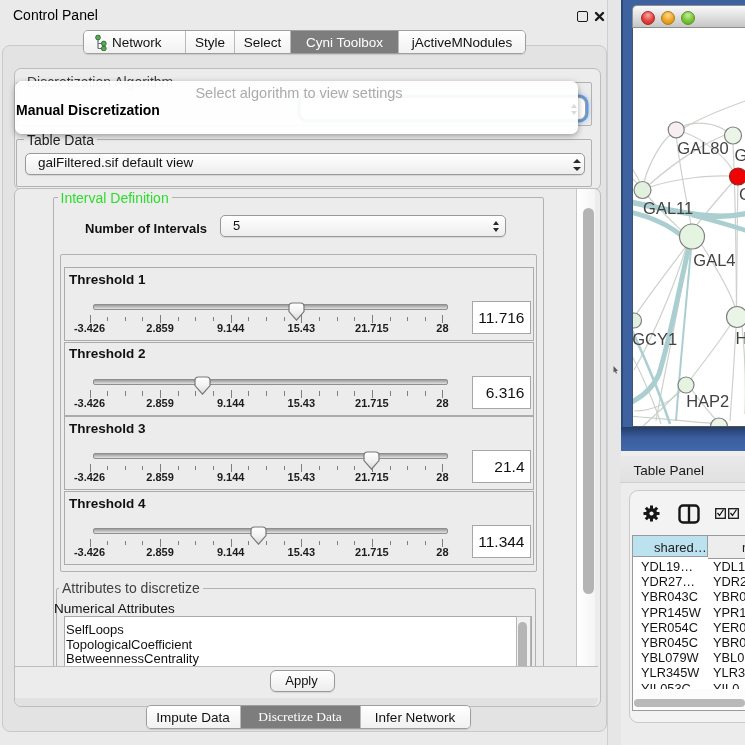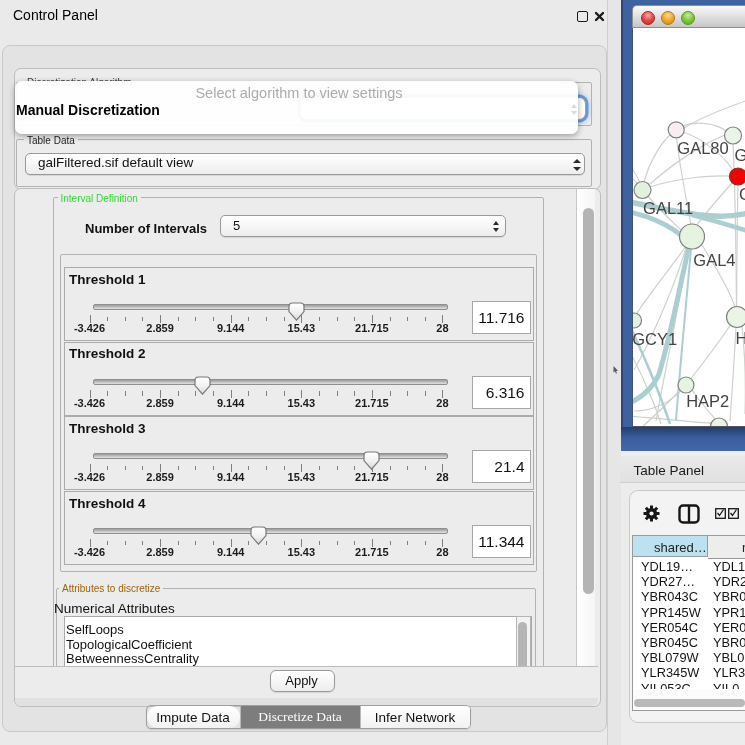--- a/index.html
+++ b/index.html
@@ -4,21 +4,21 @@
 <style>
 html,body{margin:0;padding:0;}
 body{font-family:"Liberation Sans",sans-serif;}
 #app{position:relative;width:745px;height:745px;background:#eaeaea;overflow:hidden;font-family:"Liberation Sans",sans-serif;}
 .abs{position:absolute;}
 .seg{display:flex;align-items:center;justify-content:center;font-size:13.5px;color:#111;background:linear-gradient(#ffffff,#f1f1f1);}
 .seg.dark{background:#7d7d7d;color:#fff;}
 .segwrap{display:flex;border:1px solid #9e9e9e;border-radius:5px;overflow:hidden;box-shadow:0 1px 1px rgba(0,0,0,0.12);}
 .seg+.seg{border-left:1px solid #b9b9b9;}
 .groupbox{border:1px solid #b2b2b2;border-radius:2px;}
-.gtitle{position:absolute;font-size:10px;background:#ececec;padding:0 3px;line-height:13px;}
+.gtitle{position:absolute;font-size:14px;background:#ececec;padding:0 3px;line-height:13px;}
 .combo{border:1px solid #999;border-radius:5px;background:linear-gradient(#ffffff,#ededed);box-shadow:0 1px 1px rgba(0,0,0,0.1);}
 .tick{position:absolute;width:1px;background:#7f7f7f;}
 .tlabel{position:absolute;font-size:11px;font-weight:bold;color:#1c1c1c;transform:translateX(-50%);white-space:nowrap;}
 .tbox{position:absolute;left:44.5px;width:468px;height:72px;border:1px solid #ababab;background:#ececec;}
 .tname{position:absolute;left:4.5px;top:3.5px;font-size:13.5px;font-weight:bold;color:#111;}
 .tfield{position:absolute;left:407px;top:33px;width:52px;height:31px;background:#fff;border:1px solid #a6a6a6;font-size:15.5px;color:#111;text-align:right;line-height:31px;padding-right:5px;}
 .thumb{position:absolute;top:33.5px;}
 </style>
 </head>
 <body>
@@ -28,20 +28,33 @@
 
 <div class="abs" style="left:2px;top:44.5px;width:603px;height:685px;border:1px solid #c9c9c9;border-radius:8px;background:#e3e3e3;"></div>
 
 <div class="abs" style="left:13px;top:7px;font-size:14px;color:#000;">Control Panel</div>
 
 <div class="abs" style="left:577px;top:11px;width:9px;height:9px;border:1.6px solid #1a1a1a;border-radius:2px;"></div>
 <svg class="abs" style="left:593.5px;top:11px;" width="11" height="11" viewBox="0 0 11 11">
       <path d="M2,2 L9,9 M9,2 L2,9" stroke="#1a1a1a" stroke-width="2.4" stroke-linecap="round"></path>
     </svg>
 
+<div class="abs segwrap" style="left:83px;top:30px;height:22px;">
+  <div class="seg" style="width:101px;justify-content:flex-start;padding-left:10px;box-sizing:border-box;">
+    <svg width="13" height="17" viewBox="0 0 13 17" style="margin-right:5px;margin-top:1px;">
+      <path d="M4,4 L4,14.5 M4,9.5 L9.5,9.5 M4,14.5 L9.5,14.5" stroke="#5f6f7f" stroke-width="1.2" fill="none"></path>
+      <circle cx="4" cy="3.5" r="2.4" fill="#5aa85a" stroke="#2e6b2e" stroke-width="0.9"></circle>
+      <circle cx="9.8" cy="9.5" r="2.4" fill="#5aa85a" stroke="#2e6b2e" stroke-width="0.9"></circle>
+      <circle cx="9.8" cy="14.5" r="2.4" fill="#5aa85a" stroke="#2e6b2e" stroke-width="0.9"></circle>
+    </svg>Network</div>
+  <div class="seg" style="width:48px;">Style</div>
+  <div class="seg" style="width:55px;">Select</div>
+  <div class="seg dark" style="width:107px;">Cyni Toolbox</div>
+  <div class="seg" style="width:126px;">jActiveMNodules</div>
+</div>
 
 <div class="abs" style="left:14px;top:68px;width:585px;height:120px;background:#ececec;border:1px solid #bdbdbd;border-radius:7px;"></div>
 
 <div class="abs groupbox" style="left:16px;top:82px;width:574px;height:42px;"></div>
 <div class="abs gtitle" style="left:24px;top:75.5px;color:#3c3c3c;">Discretization Algorithm</div>
 
 <div class="abs" style="left:300px;top:96.5px;width:284px;height:21px;border-radius:7px;background:#fff;border:1px solid #9f9f9f;box-shadow:0 0 0 2.5px rgba(95,150,212,0.95), 0 0 5px 3px rgba(120,170,230,0.55);"></div>
 
 <div class="abs groupbox" style="left:16px;top:139px;width:574px;height:46px;"></div>
 <div class="abs gtitle" style="left:24px;top:134px;color:#222;">Table Data</div>
@@ -229,21 +242,21 @@
               <stop offset="0" stop-color="#ffffff"></stop>
               <stop offset="0.55" stop-color="#f0f0f0"></stop>
               <stop offset="1" stop-color="#d8d8d8"></stop>
             </linearGradient>
           </defs>
         </svg>
   <div class="tfield">11.344</div>
 </div>
 
   <div class="abs" style="left:37px;top:399px;width:478px;height:300px;border:1px solid #b2b2b2;border-radius:2px;"></div>
-  <div class="abs gtitle" style="left:40px;top:393px;color:#a16207;">Attributes to discretize</div>
+  <div class="abs gtitle" style="left:40px;top:393px;color:#404040;">Attributes to discretize</div>
   <div class="abs" style="left:35px;top:411.5px;font-size:13.5px;font-weight:normal;color:#111;">Numerical Attributes</div>
 
   <div class="abs" style="left:45px;top:427px;width:466px;height:60px;background:#fff;border:1px solid #a9a9a9;"></div>
   <div class="abs" style="left:47px;top:434px;font-size:13px;color:#111;line-height:14.55px;">SelfLoops<br>TopologicalCoefficient<br>BetweennessCentrality</div>
   <div class="abs" style="left:497px;top:427px;width:13px;height:60px;background:#f2f2f2;border:1px solid #b5b5b5;"></div>
   <div class="abs" style="left:498.5px;top:433px;width:9.5px;height:55px;background:#b5b5b5;border-radius:5px;"></div>
 </div>
 
 <div class="abs" style="left:577px;top:189px;width:18px;height:477px;background:linear-gradient(to right,#ffffff,#f5f5f5);"></div>
 <div class="abs" style="left:582.5px;top:208px;width:11px;height:386px;background:#b4b4b4;border-radius:5.5px;"></div>
@@ -254,21 +267,21 @@
 <div class="abs" style="left:15px;top:697.5px;width:583px;height:8px;background:#e1e1e1;border-radius:0 0 7px 7px;"></div>
 
 <div class="abs" style="left:14.5px;top:81px;width:563px;height:52.5px;background:rgba(255,255,255,0.95);border-radius:7px;box-shadow:0 2px 6px rgba(0,0,0,0.35);"></div>
 <div class="abs" style="left:17.5px;top:85px;width:563px;text-align:center;font-size:14.5px;color:#ababab;">Select algorithm to view settings</div>
 <div class="abs" style="left:16px;top:101.5px;font-size:14px;font-weight:bold;color:#000;">Manual Discretization</div>
 
 <div class="abs" style="left:571px;top:104px;width:0;height:0;border-left:3.5px solid transparent;border-right:3.5px solid transparent;border-bottom:4px solid rgba(80,80,80,0.22);"></div>
 <div class="abs" style="left:571px;top:111px;width:0;height:0;border-left:3.5px solid transparent;border-right:3.5px solid transparent;border-top:4px solid rgba(80,80,80,0.22);"></div>
 
 <div class="abs segwrap" style="left:145.5px;top:705px;height:22px;">
-  <div class="seg" style="width:93px;border-radius:11px;">Impute Data</div>
+  <div class="seg" style="width:93px;">Impute Data</div>
   <div class="seg dark" style="width:119px;font-family:Liberation Serif, serif;">Discretize Data</div>
   <div class="seg" style="width:109px;">Infer Network</div>
 </div>
 
 <div class="abs" style="left:607px;top:0;width:14px;height:745px;background:#e6e6e6;border-left:1px solid #cfcfcf;"></div>
 <svg class="abs" style="left:612.5px;top:365.5px;" width="6" height="9" viewBox="0 0 6 9">
       <path d="M0.5,0 L0.5,6.5 L2,5.3 L2.9,7.8 L4,7.3 L3.1,4.9 L5,4.7 Z" fill="#5a5a5a"></path>
     </svg>
 
 <div class="abs" style="left:621px;top:0;width:124px;height:451px;background:#3e61a0;"></div>

